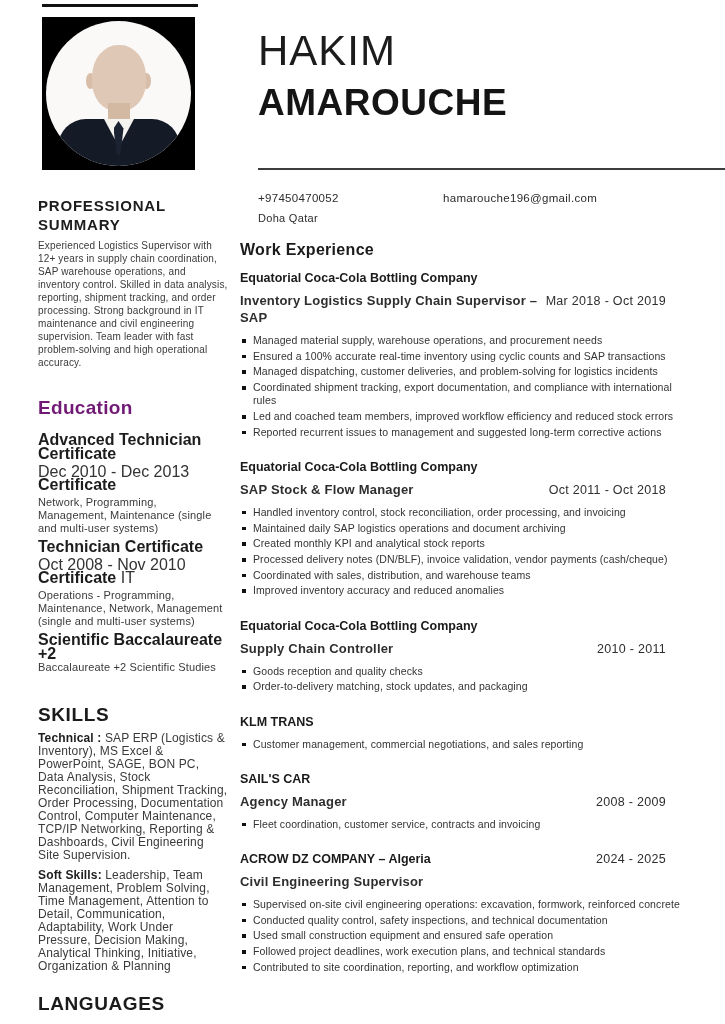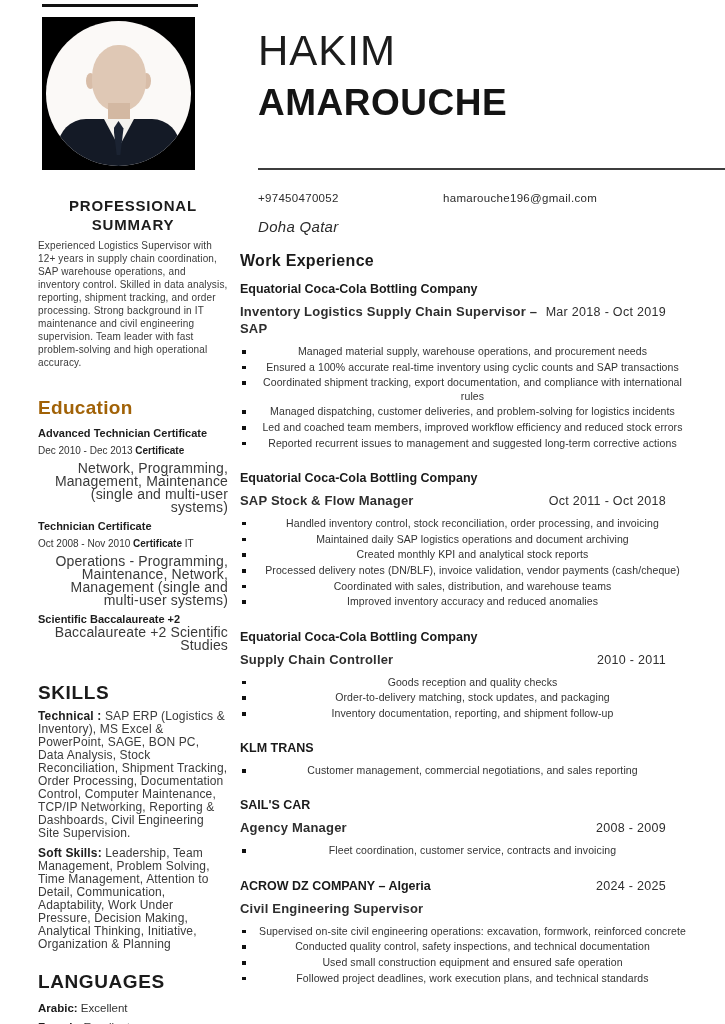--- a/index.html
+++ b/index.html
@@ -25,30 +25,30 @@
   .avatar-suit { position:absolute; left:50%; transform:translateX(-50%); top:98px; width:122px; height:52px;
     background:#141a26; border-radius:28px 28px 0 0; }
   .avatar-shirt { position:absolute; left:50%; transform:translateX(-50%); top:98px; width:0; height:0;
     border-left:15px solid transparent; border-right:15px solid transparent; border-top:28px solid #f5f3ef; }
   .avatar-tie { position:absolute; left:50%; transform:translateX(-50%); top:100px; width:10px; height:34px;
     background:#1b2332; clip-path:polygon(50% 0,100% 22%,68% 100%,32% 100%,0 22%); }
 
   
   .sidebar { position:absolute; left:38px; top:196px; width:190px; color:#2c2c2c; }
   .side-section-summary { margin-bottom:28px; }
-  .side-title-sm { font-size:15px; font-weight:700; letter-spacing:0.8px; line-height:19px; color:#1c1c1c; margin-bottom:5px;text-align:center; }
+  .side-title-sm { font-size:15px; font-weight:700; letter-spacing:0.8px; line-height:19px; color:#1c1c1c; margin-bottom:5px; }
   .side-body { font-size:10px; line-height:13px; letter-spacing:0.15px; color:#3a3a3a; }
 
   .side-section-education { margin-bottom:30px; }
-  .side-title-lg { font-size:19px; font-weight:600; letter-spacing:0.3px; color:#a16207; margin-bottom:7px; }
+  .side-title-lg { font-size:19px; font-weight:600; letter-spacing:0.3px; color:#701a75; margin-bottom:14px; }
   .edu-entry { margin-bottom:5px; }
-  .edu-degree { font-size:11px; font-weight:700; line-height:14px; color:#1d1d1d; }
-  .edu-date { font-size:10px; line-height:13px; margin:4px 0 5px; color:#333; }
+  .edu-degree { font-size:16px; font-weight:700; line-height:14px; color:#1d1d1d; }
+  .edu-date { font-size:16px; line-height:13px; margin:4px 0 5px; color:#333; }
   .edu-date b { font-weight:700; color:#1d1d1d; }
-  .edu-desc { font-size:14px; line-height:13px; letter-spacing:0.15px; color:#3a3a3a;text-align:right; }
+  .edu-desc { font-size:11px; line-height:13px; letter-spacing:0.15px; color:#3a3a3a; }
 
   .side-section-skills { margin-bottom:20px; }
   .side-title-caps { font-size:19px; font-weight:600; letter-spacing:0.6px; color:#1b1b1b; margin-bottom:6px; }
   .skill-group { font-size:12px; line-height:13px; letter-spacing:0.15px; color:#3a3a3a; margin-bottom:7px; }
   .skill-group b { font-weight:700; color:#1d1d1d; }
 
   .lang-row { font-size:11.5px; line-height:19px; color:#333; }
   .lang-row b { font-weight:700; color:#1b1b1b; }
 
   
@@ -56,33 +56,33 @@
   .name-block { padding:26px 0 0 18px; }
   .name-first { font-size:42px; font-weight:400; letter-spacing:1px; line-height:50px; color:#1c1c1c; }
   .name-last  { font-size:37px; font-weight:800; letter-spacing:0.5px; line-height:46px; color:#141414; margin-top:4px; }
 
   .name-divider { position:absolute; left:258px; right:0; top:168px; height:2px; background:#3d3d3d; }
 
   .contact-block { padding-left:18px; margin-top:66px; }
   .contact-row1 { display:flex; align-items:baseline; }
   .contact-phone { width:185px; font-size:11.5px; letter-spacing:0.3px; color:#2b2b2b; }
   .contact-email { font-size:11.5px; letter-spacing:0.3px; color:#2b2b2b; text-decoration:none; }
-  .contact-location { font-size:15px; letter-spacing:0.3px; color:#2b2b2b; margin-top:14px;font-style:italic; }
+  .contact-location { font-size:11px; letter-spacing:0.3px; color:#2b2b2b; margin-top:8px; }
 
   .work-title { font-size:16px; font-weight:600; letter-spacing:0.3px; color:#1b1b1b; margin-top:17px; margin-bottom:11px; }
 
   .job { margin-bottom:20px; }
   .job-row { display:flex; justify-content:space-between; align-items:baseline; }
   .job-company { font-size:12.5px; font-weight:700; color:#1a1a1a; line-height:16px; }
   .job-role-row { margin-top:6px; }
   .job-role { font-size:13px; font-weight:700; color:#2e2e2e; line-height:17px; letter-spacing:0.2px; }
   .job-dates { font-size:12.5px; font-weight:400; color:#2e2e2e; letter-spacing:0.3px; padding-right:26px; white-space:nowrap; }
   .job-bullets { list-style:none; margin-top:8px; }
   .job-bullets li { position:relative; padding-left:13px; font-size:10.5px; line-height:13.2px;
-    letter-spacing:0.1px; color:#333; margin-bottom:2.5px;text-align:center; }
+    letter-spacing:0.1px; color:#333; margin-bottom:2.5px; }
   .job-bullets li::before { content:""; position:absolute; left:2px; top:5px; width:3.5px; height:3.5px; background:#111; }
 </style>
 </head>
 <body>
 
 <div class="page">
 
   <div class="top-edge-line"></div>
 
   <div class="photo-frame">
@@ -188,22 +188,22 @@
       <span class="job-company">Equatorial Coca-Cola Bottling Company</span>
 
     </div>
     <div class="job-row job-role-row">
       <span class="job-role">Inventory Logistics Supply Chain Supervisor – SAP</span>
       <span class="job-dates">Mar 2018 - Oct 2019</span>
     </div>
     <ul class="job-bullets">
             <li>Managed material supply, warehouse operations, and procurement needs</li>
             <li>Ensured a 100% accurate real-time inventory using cyclic counts and SAP transactions</li>
+            <li>Managed dispatching, customer deliveries, and problem-solving for logistics incidents</li>
             <li>Coordinated shipment tracking, export documentation, and compliance with international rules</li>
-            <li>Managed dispatching, customer deliveries, and problem-solving for logistics incidents</li>
             <li>Led and coached team members, improved workflow efficiency and reduced stock errors</li>
             <li>Reported recurrent issues to management and suggested long-term corrective actions</li>
           </ul>
   </div>
 
   <div class="job">
     <div class="job-row">
       <span class="job-company">Equatorial Coca-Cola Bottling Company</span>
 
     </div>
@@ -226,21 +226,20 @@
       <span class="job-company">Equatorial Coca-Cola Bottling Company</span>
 
     </div>
     <div class="job-row job-role-row">
       <span class="job-role">Supply Chain Controller</span>
       <span class="job-dates">2010 - 2011</span>
     </div>
     <ul class="job-bullets">
             <li>Goods reception and quality checks</li>
             <li>Order-to-delivery matching, stock updates, and packaging</li>
-            <li>Inventory documentation, reporting, and shipment follow-up</li>
           </ul>
   </div>
 
   <div class="job">
     <div class="job-row">
       <span class="job-company">KLM TRANS</span>
 
     </div>
     <ul class="job-bullets">
             <li>Customer management, commercial negotiations, and sales reporting</li>
@@ -268,19 +267,20 @@
     </div>
     <div class="job-row job-role-row">
       <span class="job-role">Civil Engineering Supervisor</span>
 
     </div>
     <ul class="job-bullets">
             <li>Supervised on-site civil engineering operations: excavation, formwork, reinforced concrete</li>
             <li>Conducted quality control, safety inspections, and technical documentation</li>
             <li>Used small construction equipment and ensured safe operation</li>
             <li>Followed project deadlines, work execution plans, and technical standards</li>
+            <li>Contributed to site coordination, reporting, and workflow optimization</li>
           </ul>
   </div>
 </div>
 
   </div>
 
 </div>
 
 </body></html>

